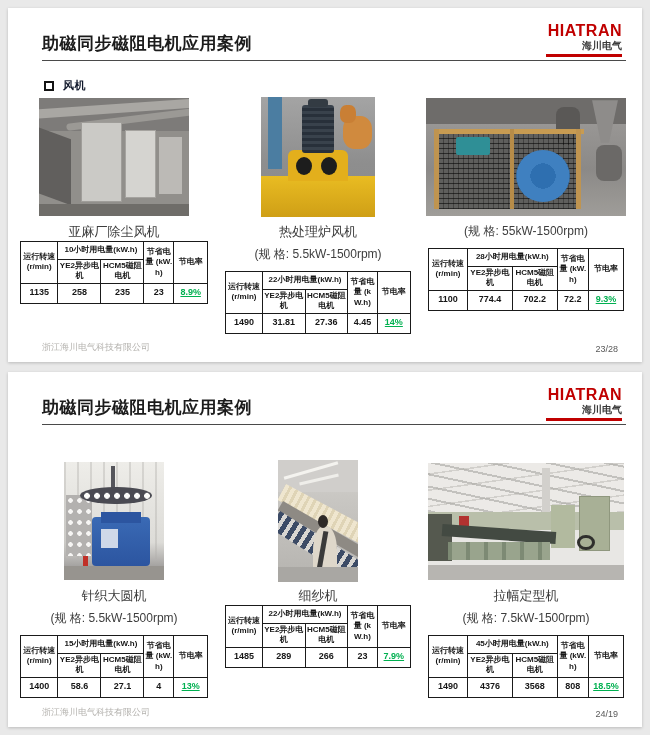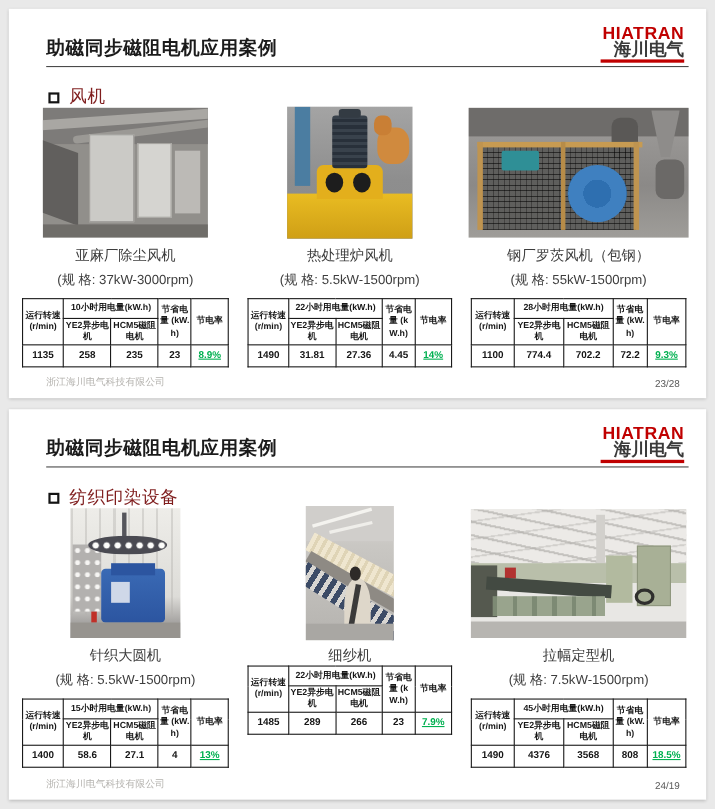--- a/index.html
+++ b/index.html
@@ -5,27 +5,27 @@
   * { margin:0; padding:0; box-sizing:border-box; }
   html,body { width:650px; height:735px; background:#e9e9e9; font-family:"Liberation Sans","DejaVu Sans",sans-serif; }
   .page { position:relative; width:650px; height:735px; background:#e9e9e9; overflow:hidden; }
   .slide { position:absolute; left:8px; width:634px; background:#ffffff; box-shadow:0 1px 3px rgba(0,0,0,.2); }
   .slide1 { top:8px; height:354px; }
   .slide2 { top:372px; height:355px; }
 
   .title { position:absolute; left:34px; top:24px; font-size:17px; font-weight:bold; color:#1b1b1b; letter-spacing:.5px; }
   .logo { position:absolute; right:20px; top:14px; text-align:right; }
   .logo-name { color:#c00000; font-weight:bold; font-size:16px; letter-spacing:.5px; line-height:17px; }
-  .logo-sub { color:#3a3a3a; font-weight:bold; font-size:16px; line-height:12px; margin-top:1px; }
+  .logo-sub { color:#3a3a3a; font-weight:bold; font-size:10px; line-height:12px; margin-top:1px; }
   .logo-bar { height:3px; width:76px; background:#c00000; margin-top:2px; margin-left:auto; }
   .rule { position:absolute; left:34px; right:16px; top:52px; border-top:1.5px solid #4a4a4a; }
 
   .section { position:absolute; left:36px; top:70px; display:flex; align-items:center; gap:9px; }
   .bullet { width:10px; height:10px; border:2px solid #141414; }
-  .section-label { font-size:16px; font-weight:normal; color:#7f1d1d; letter-spacing:.5px; }
+  .section-label { font-size:11px; font-weight:bold; color:#0f172a; letter-spacing:.5px; }
 
   .content { position:absolute; left:12px; right:18px; top:88px; display:flex; justify-content:space-between; }
   .col { display:flex; flex-direction:column; align-items:center; }
   .col-a { width:188px; } .col-b { width:186px; } .col-c { width:196px; }
   .photo-box { height:122px; display:flex; align-items:center; justify-content:center; }
   .caption { font-size:13px; color:#3d3d3d; margin-top:5px; text-align:center; }
   .spec { font-size:12px; color:#3d3d3d; margin-top:5px; margin-bottom:8px; text-align:center; }
 
   table.dtable { width:100%; border-collapse:collapse; table-layout:fixed; }
   .dtable td { border:1px solid #1a1a1a; text-align:center; vertical-align:middle;
@@ -144,21 +144,20 @@
             <div class="pipe1"></div>
             <div class="pipe2"></div>
             <div class="duct"></div>
             <div class="cab1"></div>
             <div class="cab2"></div>
             <div class="cab3"></div>
             <div class="floor"></div>
           </div>
         </div>
         <div class="caption">亚麻厂除尘风机</div>
-        <div class="spec">(规 格: 37kW-3000rpm)</div>
         <table class="dtable">
           <colgroup>
               <col style="width:20%">
               <col style="width:23%">
               <col style="width:23%">
               <col style="width:16%">
               <col style="width:18%">
             </colgroup>
           <tbody>
               <tr class="hr1">
@@ -237,21 +236,20 @@
             <div class="drum2"></div>
             <div class="mesh"></div>
             <div class="ftop"></div>
             <div class="fv1"></div>
             <div class="fv2"></div>
             <div class="fv3"></div>
             <div class="blower"></div>
             <div class="teal"></div>
           </div>
         </div>
-        <div class="caption">钢厂罗茨风机（包钢）</div>
         <div class="spec">(规 格: 55kW-1500rpm)</div>
         <table class="dtable">
           <colgroup>
               <col style="width:20%">
               <col style="width:23%">
               <col style="width:23%">
               <col style="width:16%">
               <col style="width:18%">
             </colgroup>
           <tbody>
@@ -283,24 +281,20 @@
   </div>
 
   <div class="slide slide2">
     <div class="title">助磁同步磁阻电机应用案例</div>
     <div class="logo">
       <div class="logo-name">HIATRAN</div>
       <div class="logo-sub">海川电气</div>
       <div class="logo-bar"></div>
     </div>
     <div class="rule"></div>
-    <div class="section">
-      <span class="bullet"></span>
-      <span class="section-label">纺织印染设备</span>
-    </div>
 
     <div class="content">
 
       <div class="col col-a">
         <div class="photo-box">
           <div class="ph p21">
             <div class="wall"></div>
             <div class="creel"></div>
             <div class="pole"></div>
             <div class="ring"></div>

